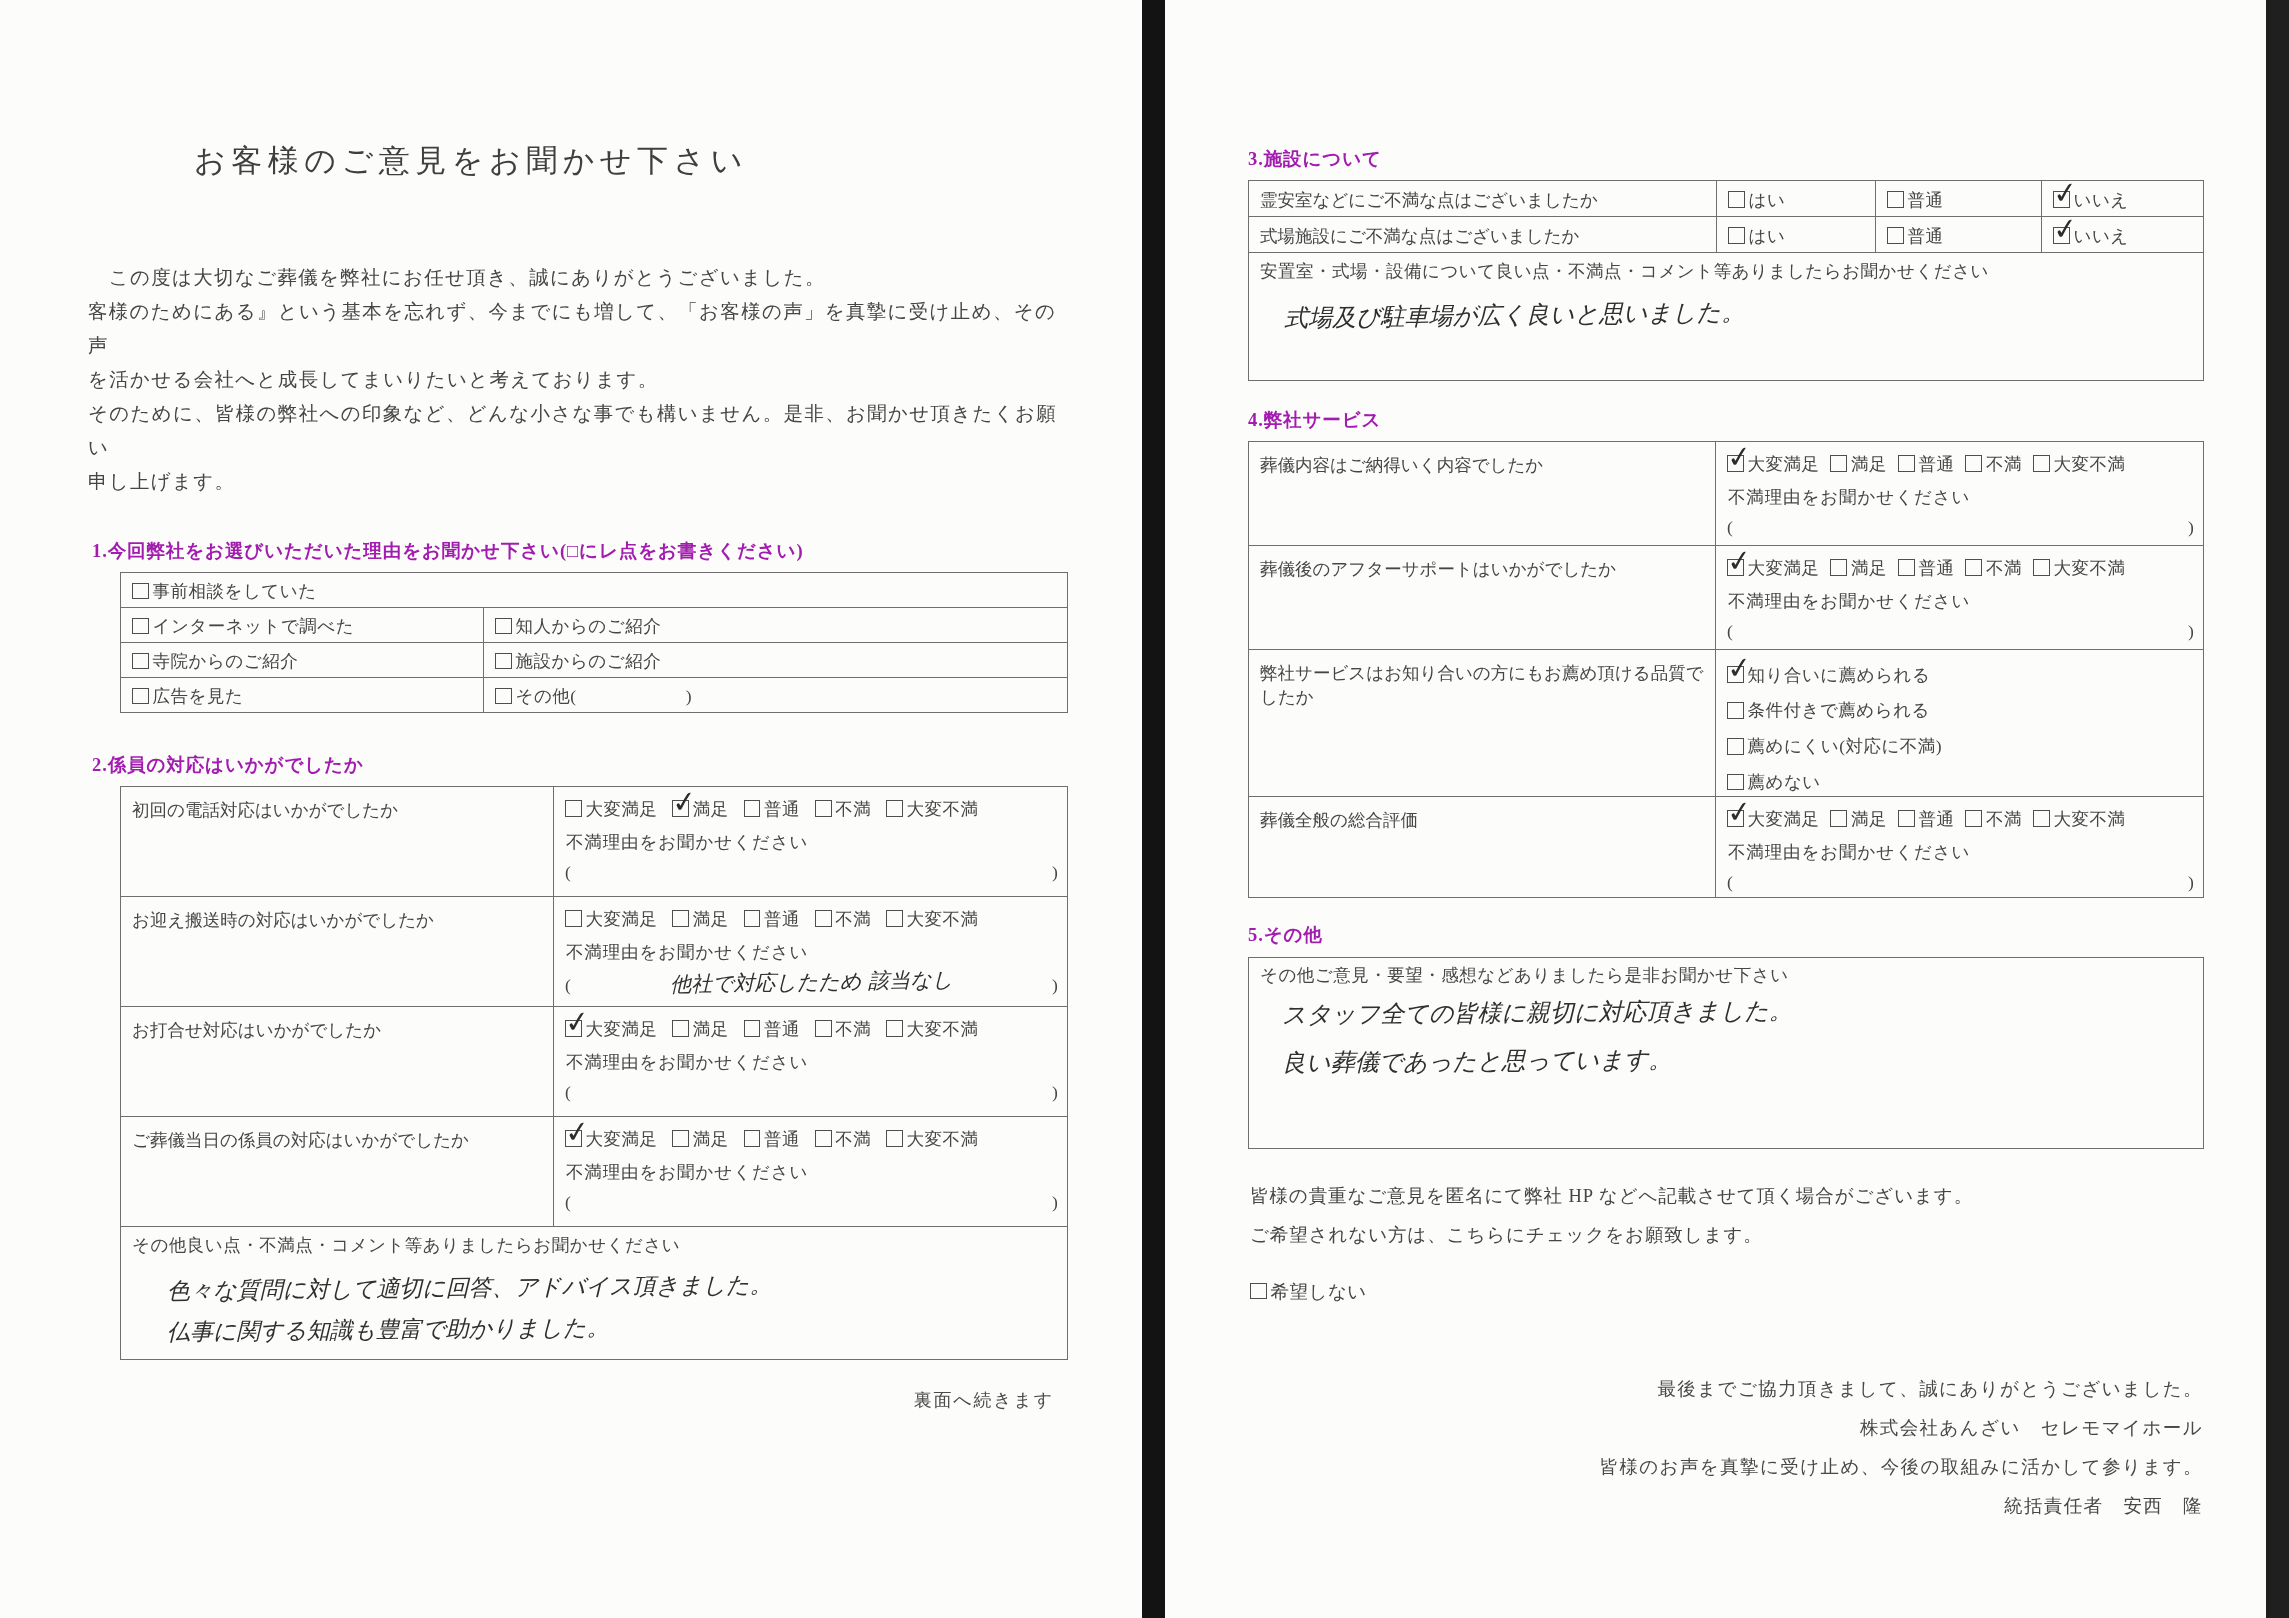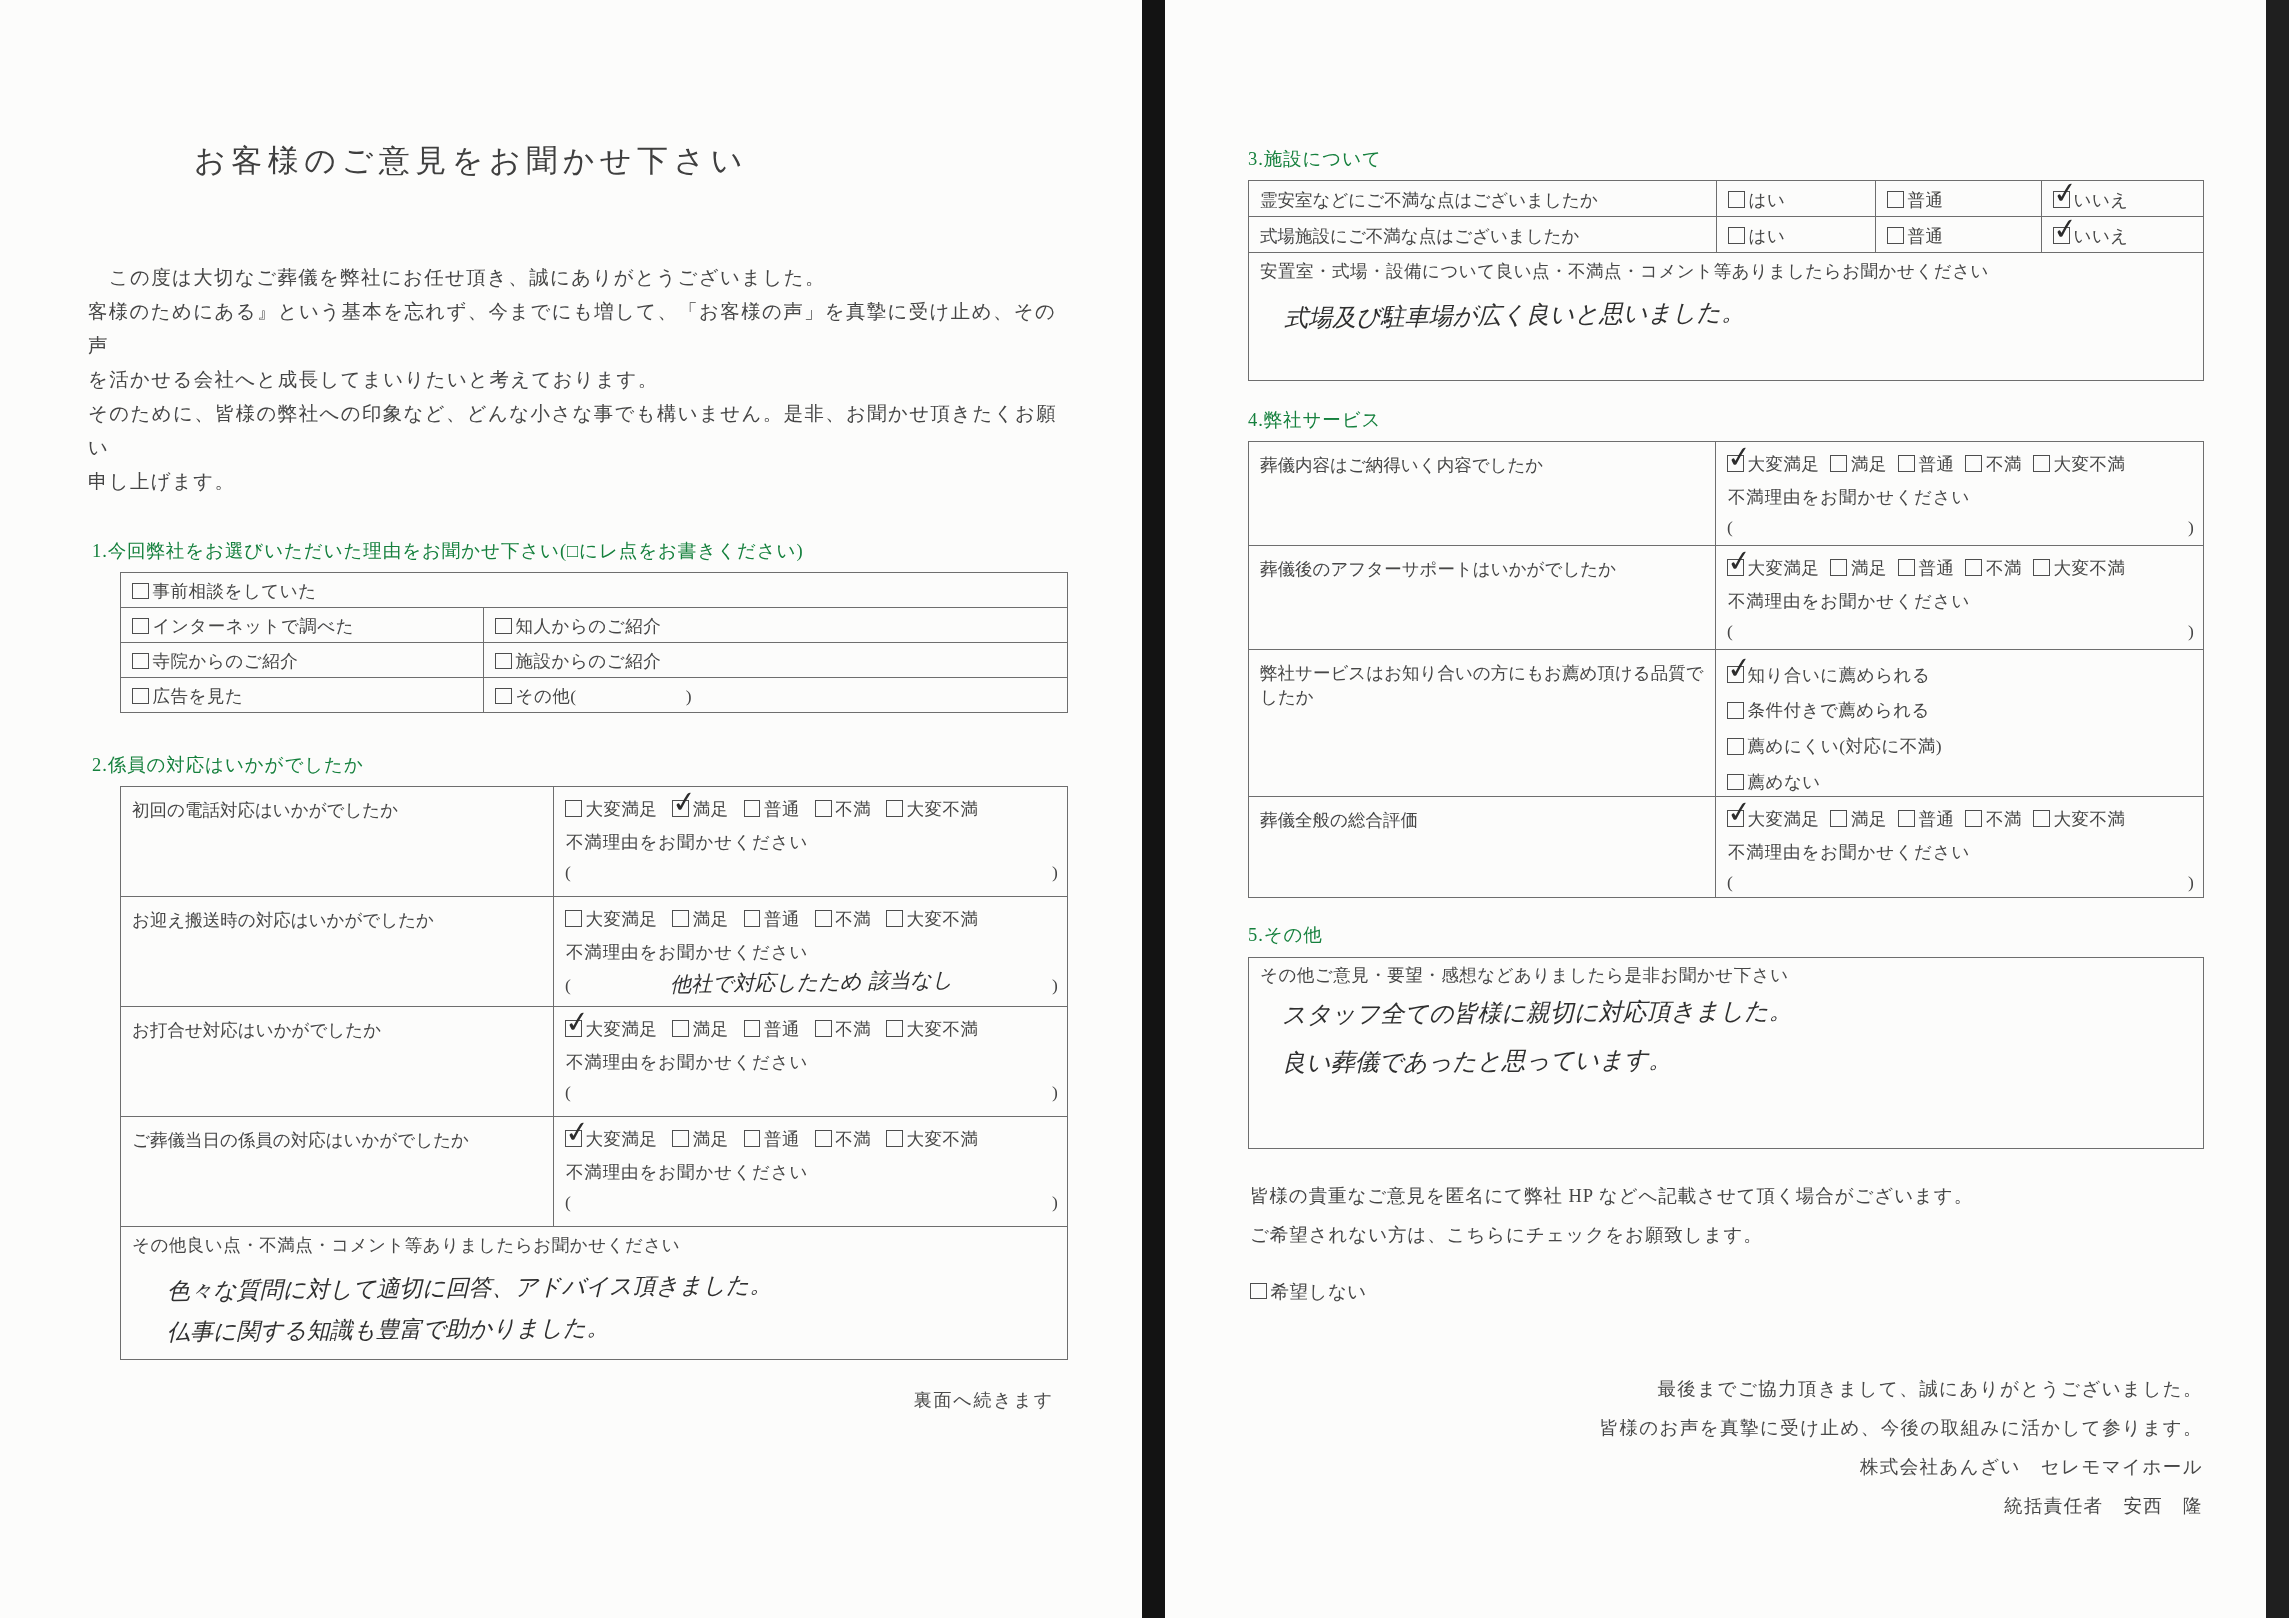--- a/index.html
+++ b/index.html
@@ -6,21 +6,21 @@
   #canvas{position:relative;width:2290px;height:1619px;overflow:hidden;
           font-family:"Liberation Serif",serif;color:#474747;}
   .page{position:absolute;top:0;height:1619px;background:#fcfcfb;}
   #page-left{left:0;width:1142px;}
   #gutter{position:absolute;left:1142px;top:0;width:23px;height:1619px;background:#131313;}
   #page-right{left:1165px;width:1101px;}
   #edge-right{position:absolute;left:2266px;top:0;width:24px;height:1619px;background:#1f1f1f;}
 
   .doc-title{margin:140px 0 0 194px;font-size:31px;letter-spacing:5.5px;color:#3f3f3f;}
   .intro{margin:79px 74px 0 88px;font-size:19.4px;line-height:34px;letter-spacing:1.4px;color:#454545;}
-  .sec-head{margin:39px 13px 0 92px;font-size:18.5px;letter-spacing:0.9px;color:#15803d;}
+  .sec-head{margin:39px 13px 0 92px;font-size:18.5px;letter-spacing:0.9px;color:#a21caf;font-weight:bold;}
 
   .tbl{margin:9.2px 0 0 120px;width:948px;border:1.8px solid #6e6e6e;box-sizing:border-box;
        font-size:17.5px;color:#464646;}
   .tbl .trow{display:flex;border-top:1.5px solid #6e6e6e;}
   .tbl .trow:first-child{border-top:none;}
   .tbl .cell{box-sizing:border-box;padding:5.5px 9.2px 3.7px 11px;}
   .tbl .cell + .cell{border-left:1.5px solid #6e6e6e;}
 
   
   .opt{display:inline-flex;align-items:center;white-space:nowrap;}
@@ -510,21 +510,21 @@
 
     <div class="optout">
       <span class="opt">
           <span class="cb"></span>
       <span class="opt-label">希望しない</span>
         </span>
     </div>
 
     <div class="closing">
       <div>最後までご協力頂きまして、誠にありがとうございました。</div>
+      <div>株式会社あんざい　セレモマイホール</div>
       <div>皆様のお声を真摯に受け止め、今後の取組みに活かして参ります。</div>
-      <div>株式会社あんざい　セレモマイホール</div>
       <div>統括責任者　安西　隆</div>
     </div>
   </div>
 
   <div id="edge-right"></div>
 </div>
 
 
 </body></html>

